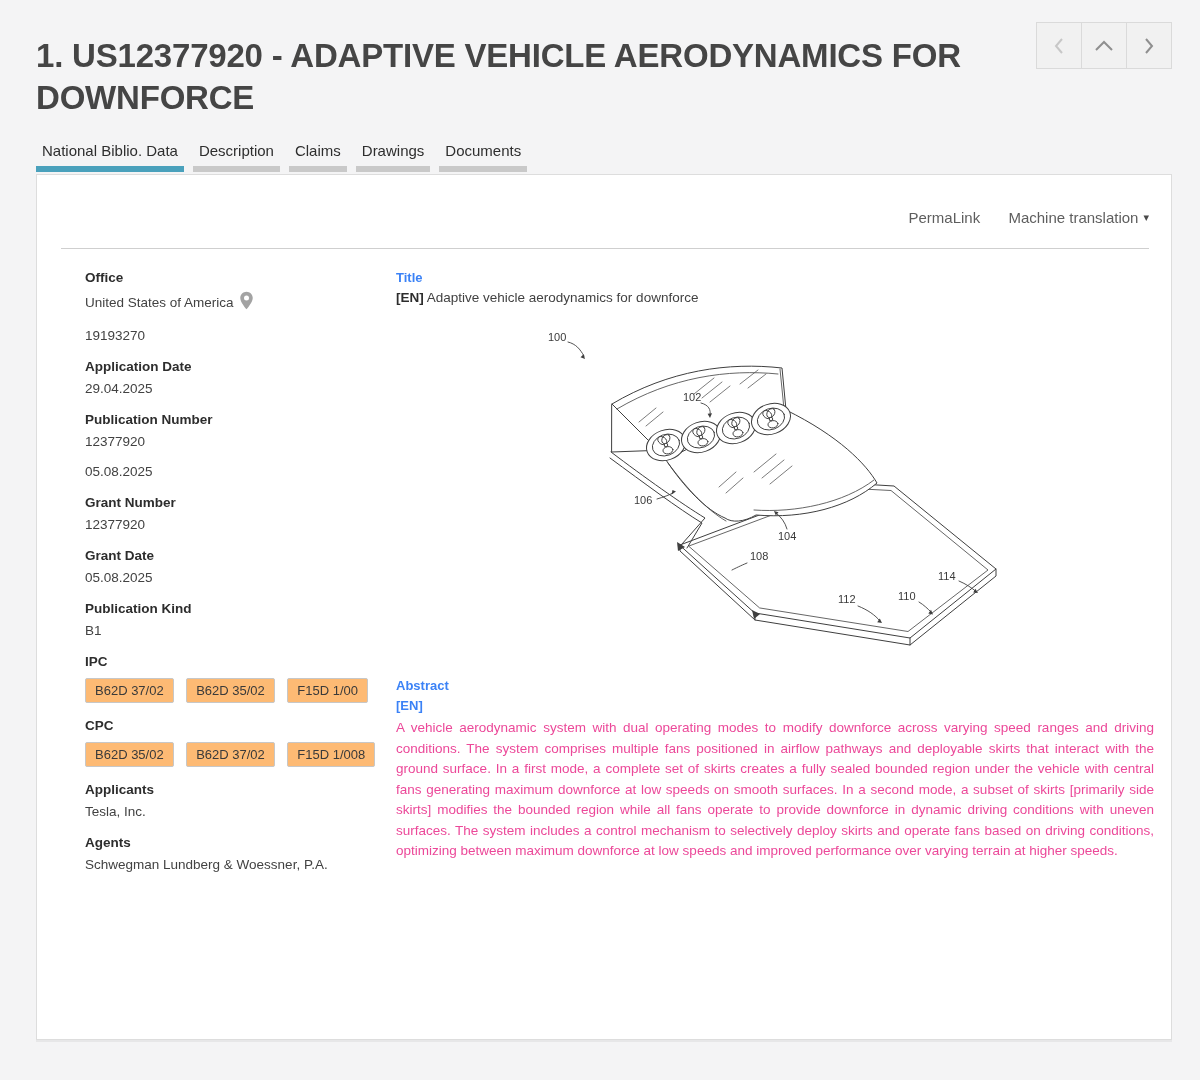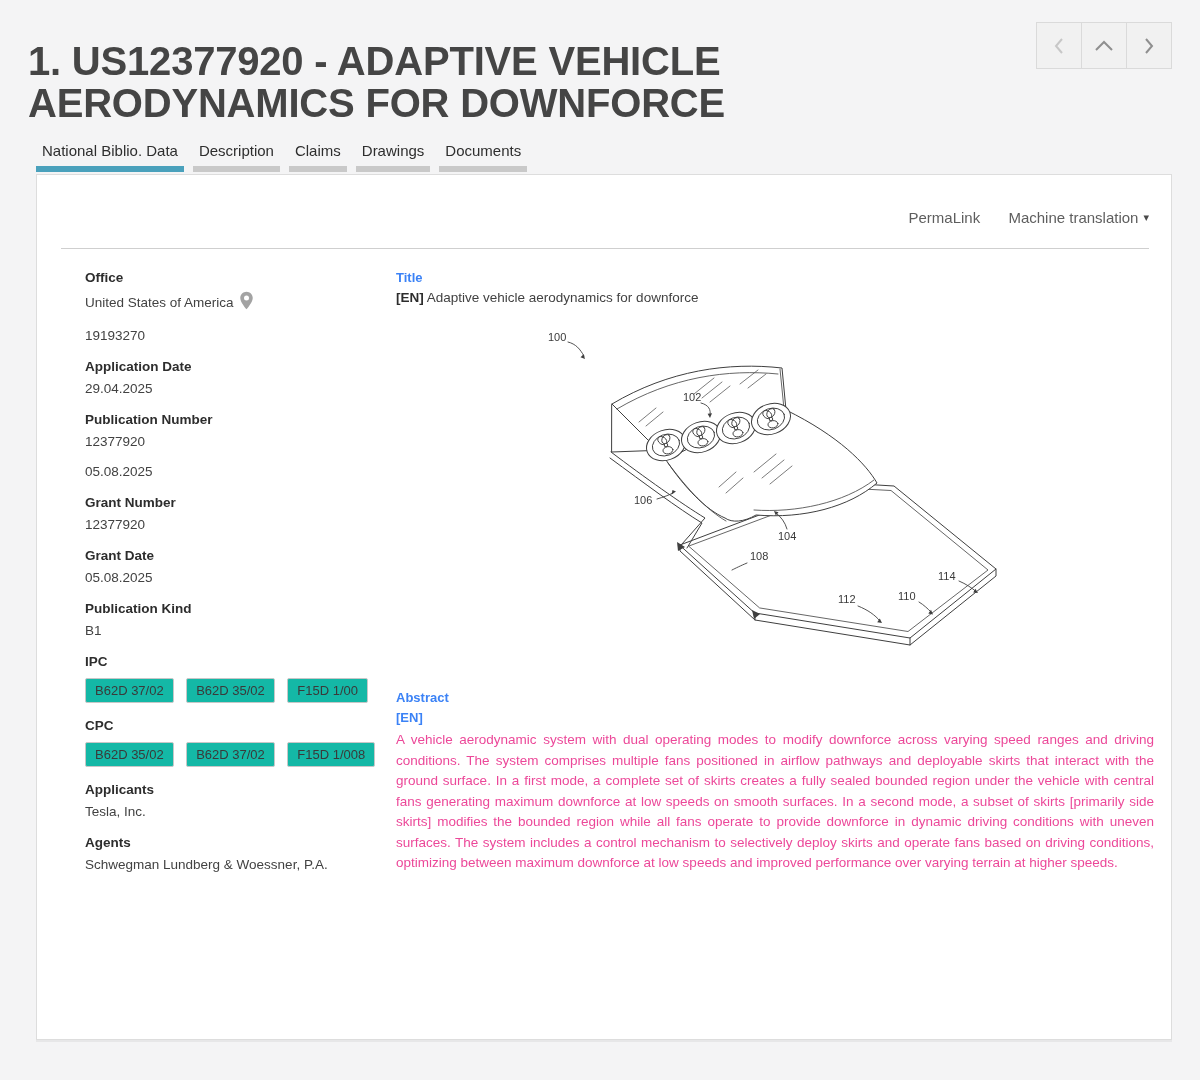--- a/index.html
+++ b/index.html
@@ -5,22 +5,22 @@
   html,body{margin:0;padding:0;}
   body{
     width:1200px;height:1080px;position:relative;
     background:#f4f4f5;
     font-family:"Liberation Sans",sans-serif;
     color:#3c3c3c;
     overflow:hidden;
   }
   
   .page-title{
-    position:absolute;left:28px;top:13px;width:950px;
-    font-size:40px;line-height:42px;font-weight:bold;color:#454545;
+    position:absolute;left:36px;top:13px;width:950px;
+    font-size:33px;line-height:42px;font-weight:bold;color:#454545;
     letter-spacing:-0.2px;
   }
   .nav-group{position:absolute;top:22px;right:28px;display:flex;}
   .nav-btn{
     width:46px;height:47px;background:#f1f1f1;border:1px solid #dadada;
     margin-left:-1px;display:flex;align-items:center;justify-content:center;
     cursor:pointer;box-sizing:border-box;
   }
   .nav-btn svg{display:block;}
   
@@ -43,31 +43,31 @@
   .col-left{width:335px;flex:none;padding-top:19px;}
   .col-right{flex:1;padding-top:19px;}
   
   .field{margin-bottom:13px;margin-left:24px;}
   .field-label{font-weight:bold;font-size:13.5px;color:#2d2d2d;line-height:20px;margin-bottom:3px;}
   .field-value{font-size:13.5px;color:#424242;line-height:17px;}
   .office-line{display:flex;align-items:center;gap:5px;}
   .pin{flex:none;cursor:pointer;}
   .tags-row{margin-top:6px;}
   .tag{
-    display:inline-block;border:1px solid #c7c7c7;background:#14b8a6;
+    display:inline-block;border:1px solid #c7c7c7;background:#fdba74;
     font-size:13px;color:#3a3a3a;padding:4px 9px;margin-right:8px;
     border-radius:2px;cursor:pointer;
   }
   .multi .field-value{margin-bottom:0;}
   
   .sec-label{font-weight:bold;font-size:13px;color:#3b82f6;line-height:20px;}
   .title-line{font-size:13.5px;color:#424242;line-height:20px;}
   .lang-tag{font-weight:bold;color:#2d2d2d;}
   .figure-wrap{margin:14px 0 0 148px;width:492px;}
-  .abstract{margin-top:18px;width:758px;}
+  .abstract{margin-top:6px;width:758px;}
   .abstract-text{
     font-size:13.5px;color:#ec4899;line-height:20.5px;text-align:justify;margin-top:2px;
   }
   .fig-ref{font-size:11px;fill:#3a3a3a;font-family:"Liberation Sans",sans-serif;}
 </style>
 </head>
 <body>
 
 <h1 class="page-title">1. US12377920 - ADAPTIVE VEHICLE AERODYNAMICS FOR DOWNFORCE</h1>
 

